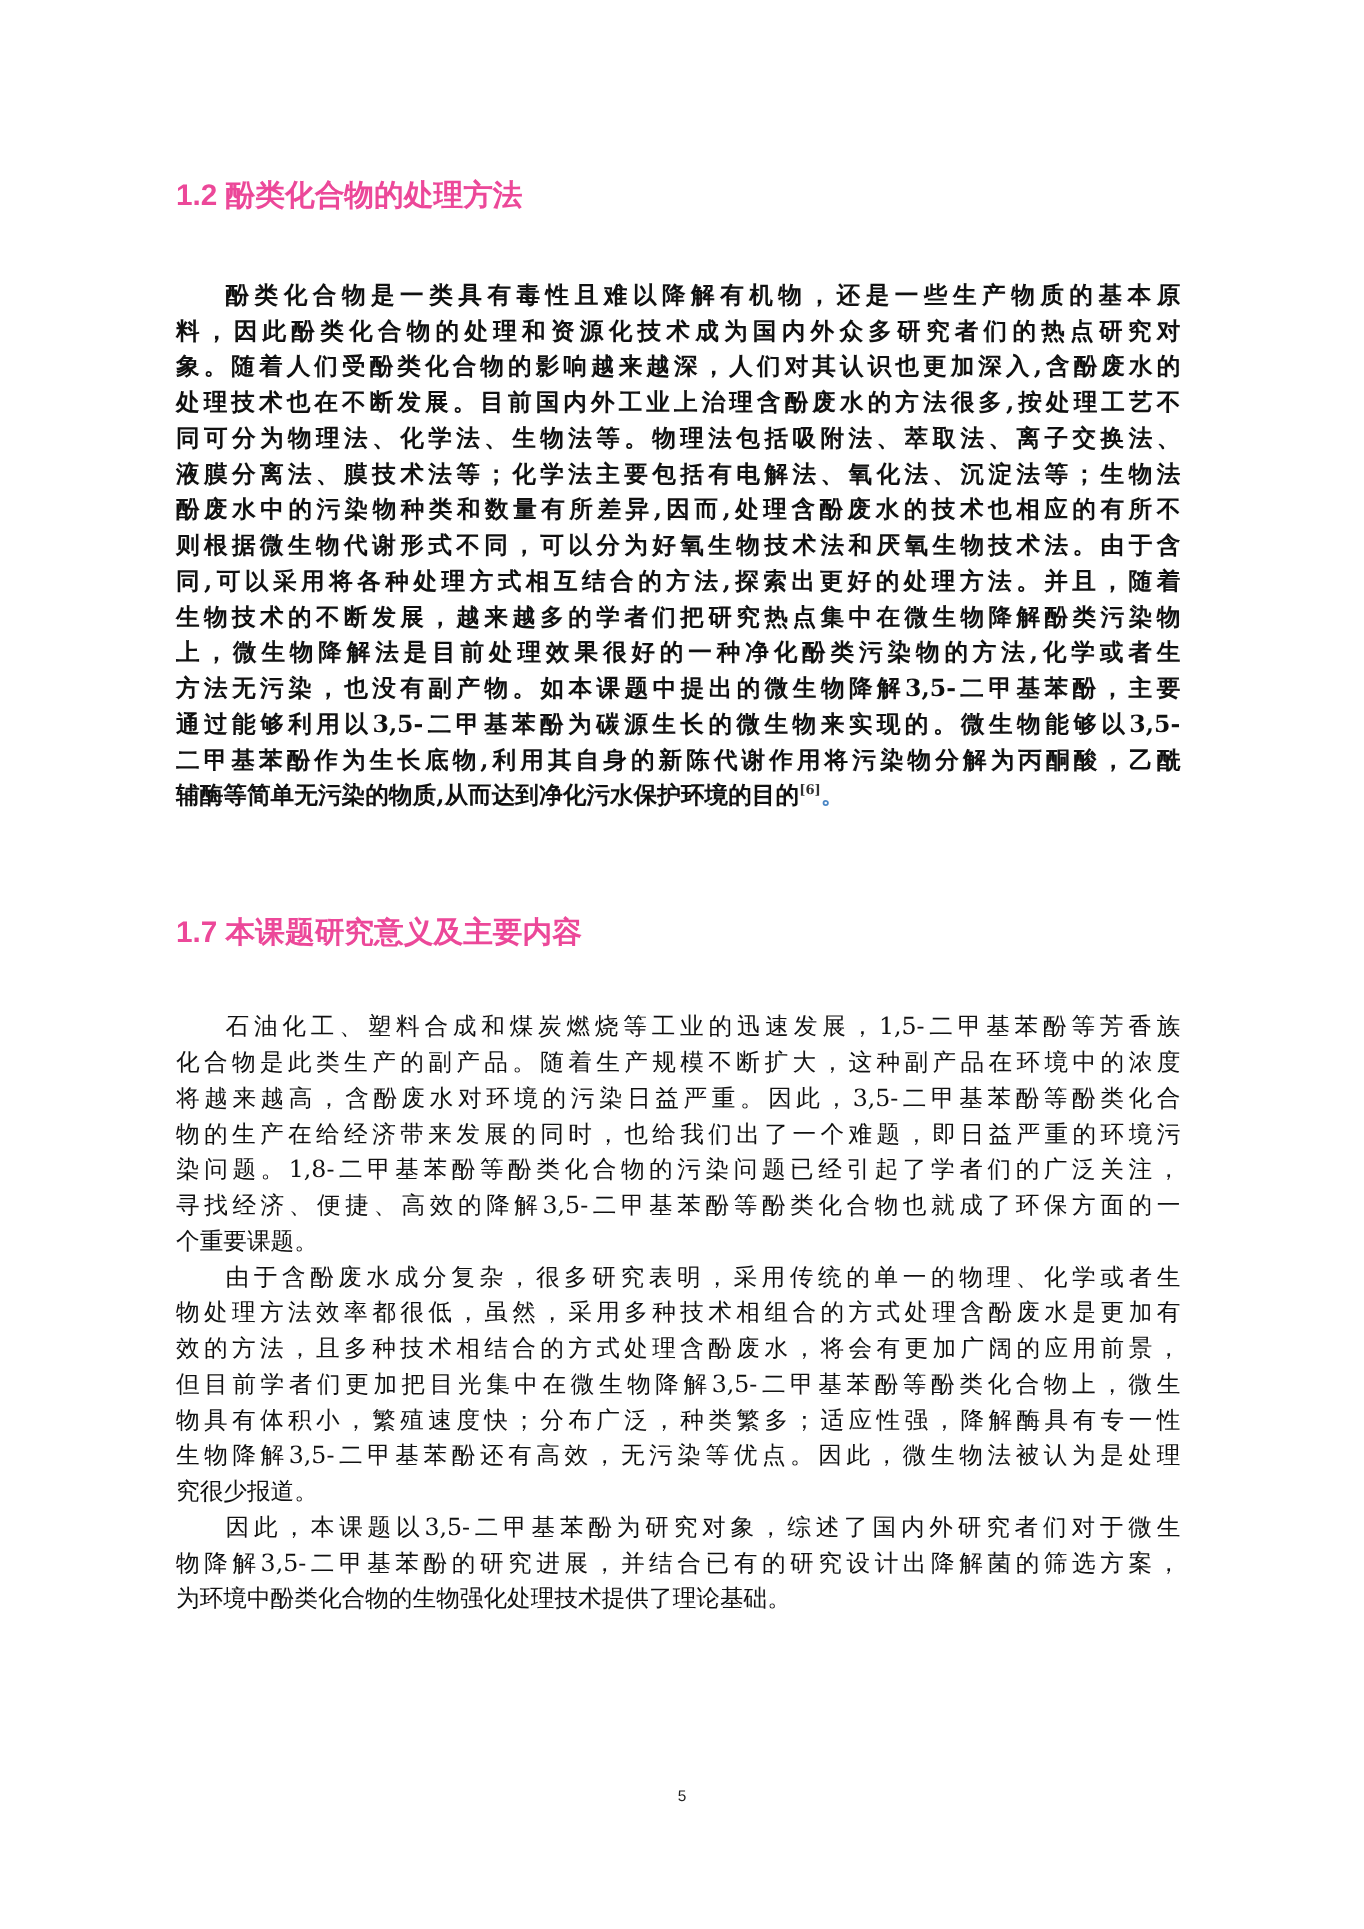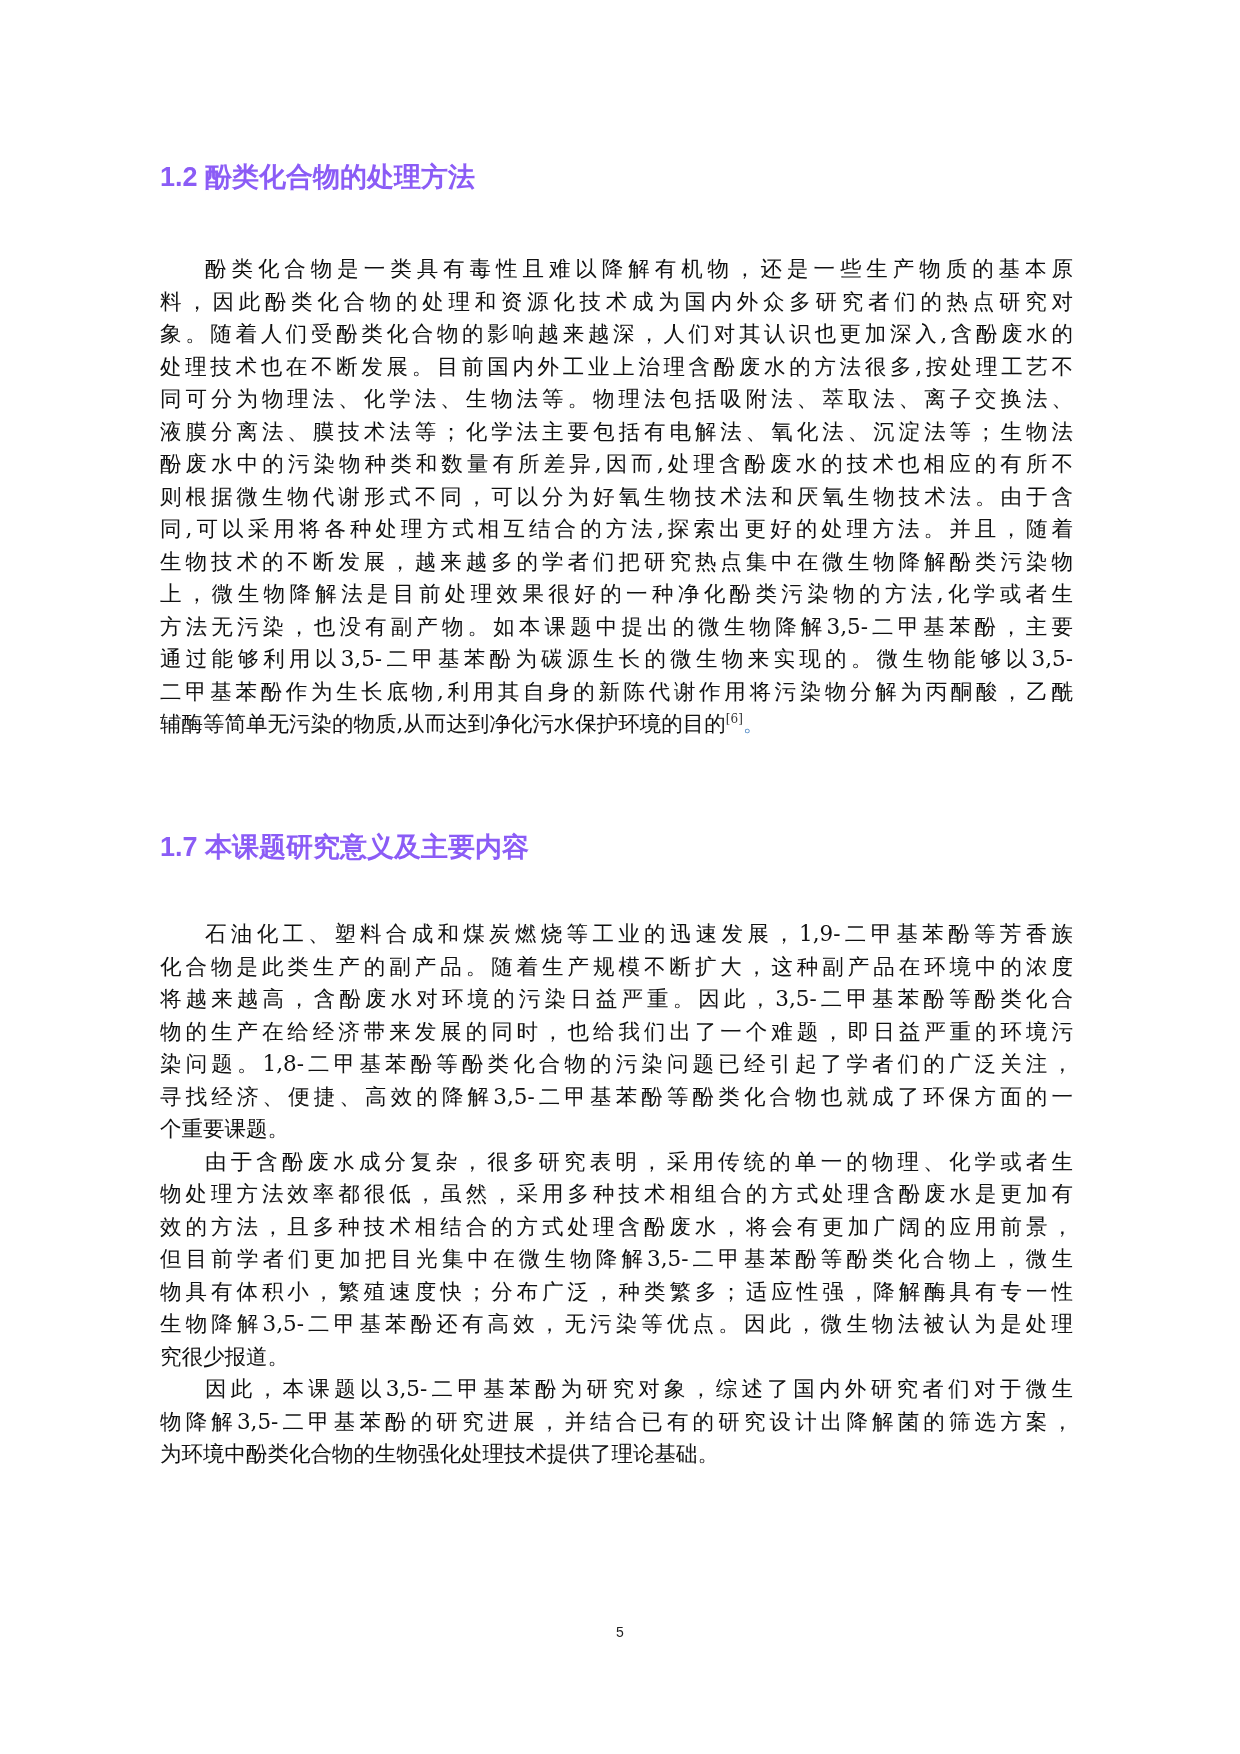--- a/index.html
+++ b/index.html
@@ -1,21 +1,21 @@
 <!DOCTYPE html>
 <html><head>
   <meta charset="utf-8">
   <style>
     html, body { margin: 0; padding: 0; background: #ffffff; }
     body { width: 1240px; height: 1754px; position: relative; overflow: hidden; }
     .page { position: absolute; left: 0; top: 0; width: 1240px; height: 1754px; background: #fff; }
     .heading {
       position: absolute; left: 160px;
       font-family: "Liberation Sans", "DejaVu Sans", sans-serif;
-      font-weight: bold; font-size: 27px; color: #8b5cf6; margin: 0; line-height: 34px;
+      font-weight: bold; font-size: 27px; color: #ec4899; margin: 0; line-height: 34px;
       white-space: nowrap;
     }
     .para {
       position: absolute; left: 160px; width: 913px;
       font-family: "DejaVu Serif", "Liberation Serif", serif;
       font-size: 21.5px; line-height: 32.5px; color: #111;
       margin: 0; text-align: justify; text-justify: inter-character;
     }
     .line { display: block; white-space: nowrap; height: 32.5px; text-align-last: justify; }
     .line.last { text-align-last: left; }
@@ -27,21 +27,21 @@
       font-family: "Liberation Sans", "DejaVu Sans", sans-serif; font-size: 14px; color: #222;
     }
   </style>
 </head>
 <body>
 
 <div class="page">
 
   <h2 class="heading" style="top:160px;">1.2 酚类化合物的处理方法</h2>
 
-  <p class="para" style="top:253px;">
+  <p class="para" style="top:253px;font-weight:bold;">
     <span class="line indent">酚类化合物是一类具有毒性且难以降解有机物，还是一些生产物质的基本原</span>
     <span class="line">料，因此酚类化合物的处理和资源化技术成为国内外众多研究者们的热点研究对</span>
     <span class="line">象。随着人们受酚类化合物的影响越来越深，人们对其认识也更加深入,含酚废水的</span>
     <span class="line">处理技术也在不断发展。目前国内外工业上治理含酚废水的方法很多,按处理工艺不</span>
     <span class="line">同可分为物理法、化学法、生物法等。物理法包括吸附法、萃取法、离子交换法、</span>
     <span class="line">液膜分离法、膜技术法等；化学法主要包括有电解法、氧化法、沉淀法等；生物法</span>
     <span class="line">酚废水中的污染物种类和数量有所差异,因而,处理含酚废水的技术也相应的有所不</span>
     <span class="line">则根据微生物代谢形式不同，可以分为好氧生物技术法和厌氧生物技术法。由于含</span>
     <span class="line">同,可以采用将各种处理方式相互结合的方法,探索出更好的处理方法。并且，随着</span>
     <span class="line">生物技术的不断发展，越来越多的学者们把研究热点集中在微生物降解酚类污染物</span>
@@ -49,21 +49,21 @@
     <span class="line">方法无污染，也没有副产物。如本课题中提出的微生物降解3,5-二甲基苯酚，主要</span>
     <span class="line">通过能够利用以3,5-二甲基苯酚为碳源生长的微生物来实现的。微生物能够以3,5-</span>
     <span class="line">二甲基苯酚作为生长底物,利用其自身的新陈代谢作用将污染物分解为丙酮酸，乙酰</span>
     <span class="line last"><span>辅酶等简单无污染的物质,从而达到净化污水保护环境的目的</span><span class="cite">[6]</span><span class="cite-period">。</span></span>
   </p>
 
   <h2 class="heading" style="top:830px;">1.7 本课题研究意义及主要内容</h2>
 
   <div class="para" style="top:918px;">
     <p style="margin:0;">
-      <span class="line indent">石油化工、塑料合成和煤炭燃烧等工业的迅速发展，1,9-二甲基苯酚等芳香族</span>
+      <span class="line indent">石油化工、塑料合成和煤炭燃烧等工业的迅速发展，1,5-二甲基苯酚等芳香族</span>
       <span class="line">化合物是此类生产的副产品。随着生产规模不断扩大，这种副产品在环境中的浓度</span>
       <span class="line">将越来越高，含酚废水对环境的污染日益严重。因此，3,5-二甲基苯酚等酚类化合</span>
       <span class="line">物的生产在给经济带来发展的同时，也给我们出了一个难题，即日益严重的环境污</span>
       <span class="line">染问题。1,8-二甲基苯酚等酚类化合物的污染问题已经引起了学者们的广泛关注，</span>
       <span class="line">寻找经济、便捷、高效的降解3,5-二甲基苯酚等酚类化合物也就成了环保方面的一</span>
       <span class="line last">个重要课题。</span>
     </p>
     <p style="margin:0;">
       <span class="line indent">由于含酚废水成分复杂，很多研究表明，采用传统的单一的物理、化学或者生</span>
       <span class="line">物处理方法效率都很低，虽然，采用多种技术相组合的方式处理含酚废水是更加有</span>

